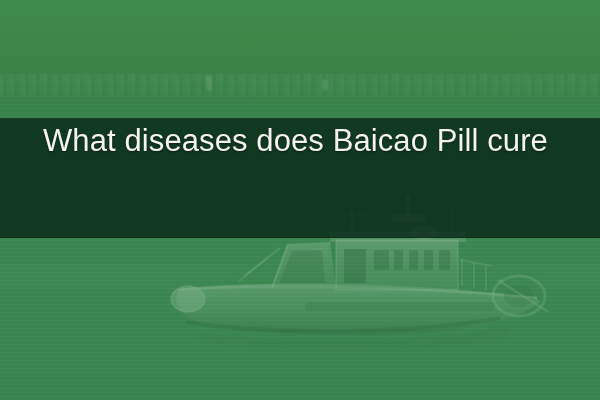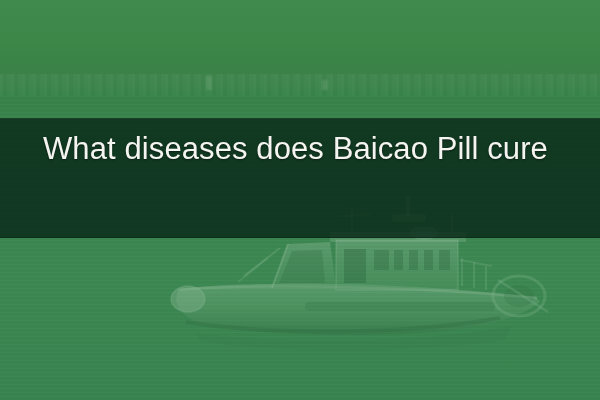--- a/index.html
+++ b/index.html
@@ -106,21 +106,21 @@
     height: 120px;
     background: rgba(8, 38, 22, 0.80);
     box-shadow:
       inset 0 1px 0 rgba(255,255,255,0.035),
       inset 0 -1px 0 rgba(0,0,0,0.22);
   }
 
   .title-text {
     position: absolute;
     left: 43px;
-    top: 130px;
+    top: 122px;
     width: 540px;
     margin: 0;
     color: #f4f4f0;
     font-family: "Liberation Sans", sans-serif;
     font-size: 31px;
     font-weight: 400;
     line-height: 37px;
     letter-spacing: 0.1px;
     text-shadow: 0 1px 2px rgba(0,0,0,0.45);
     white-space: pre-wrap;

